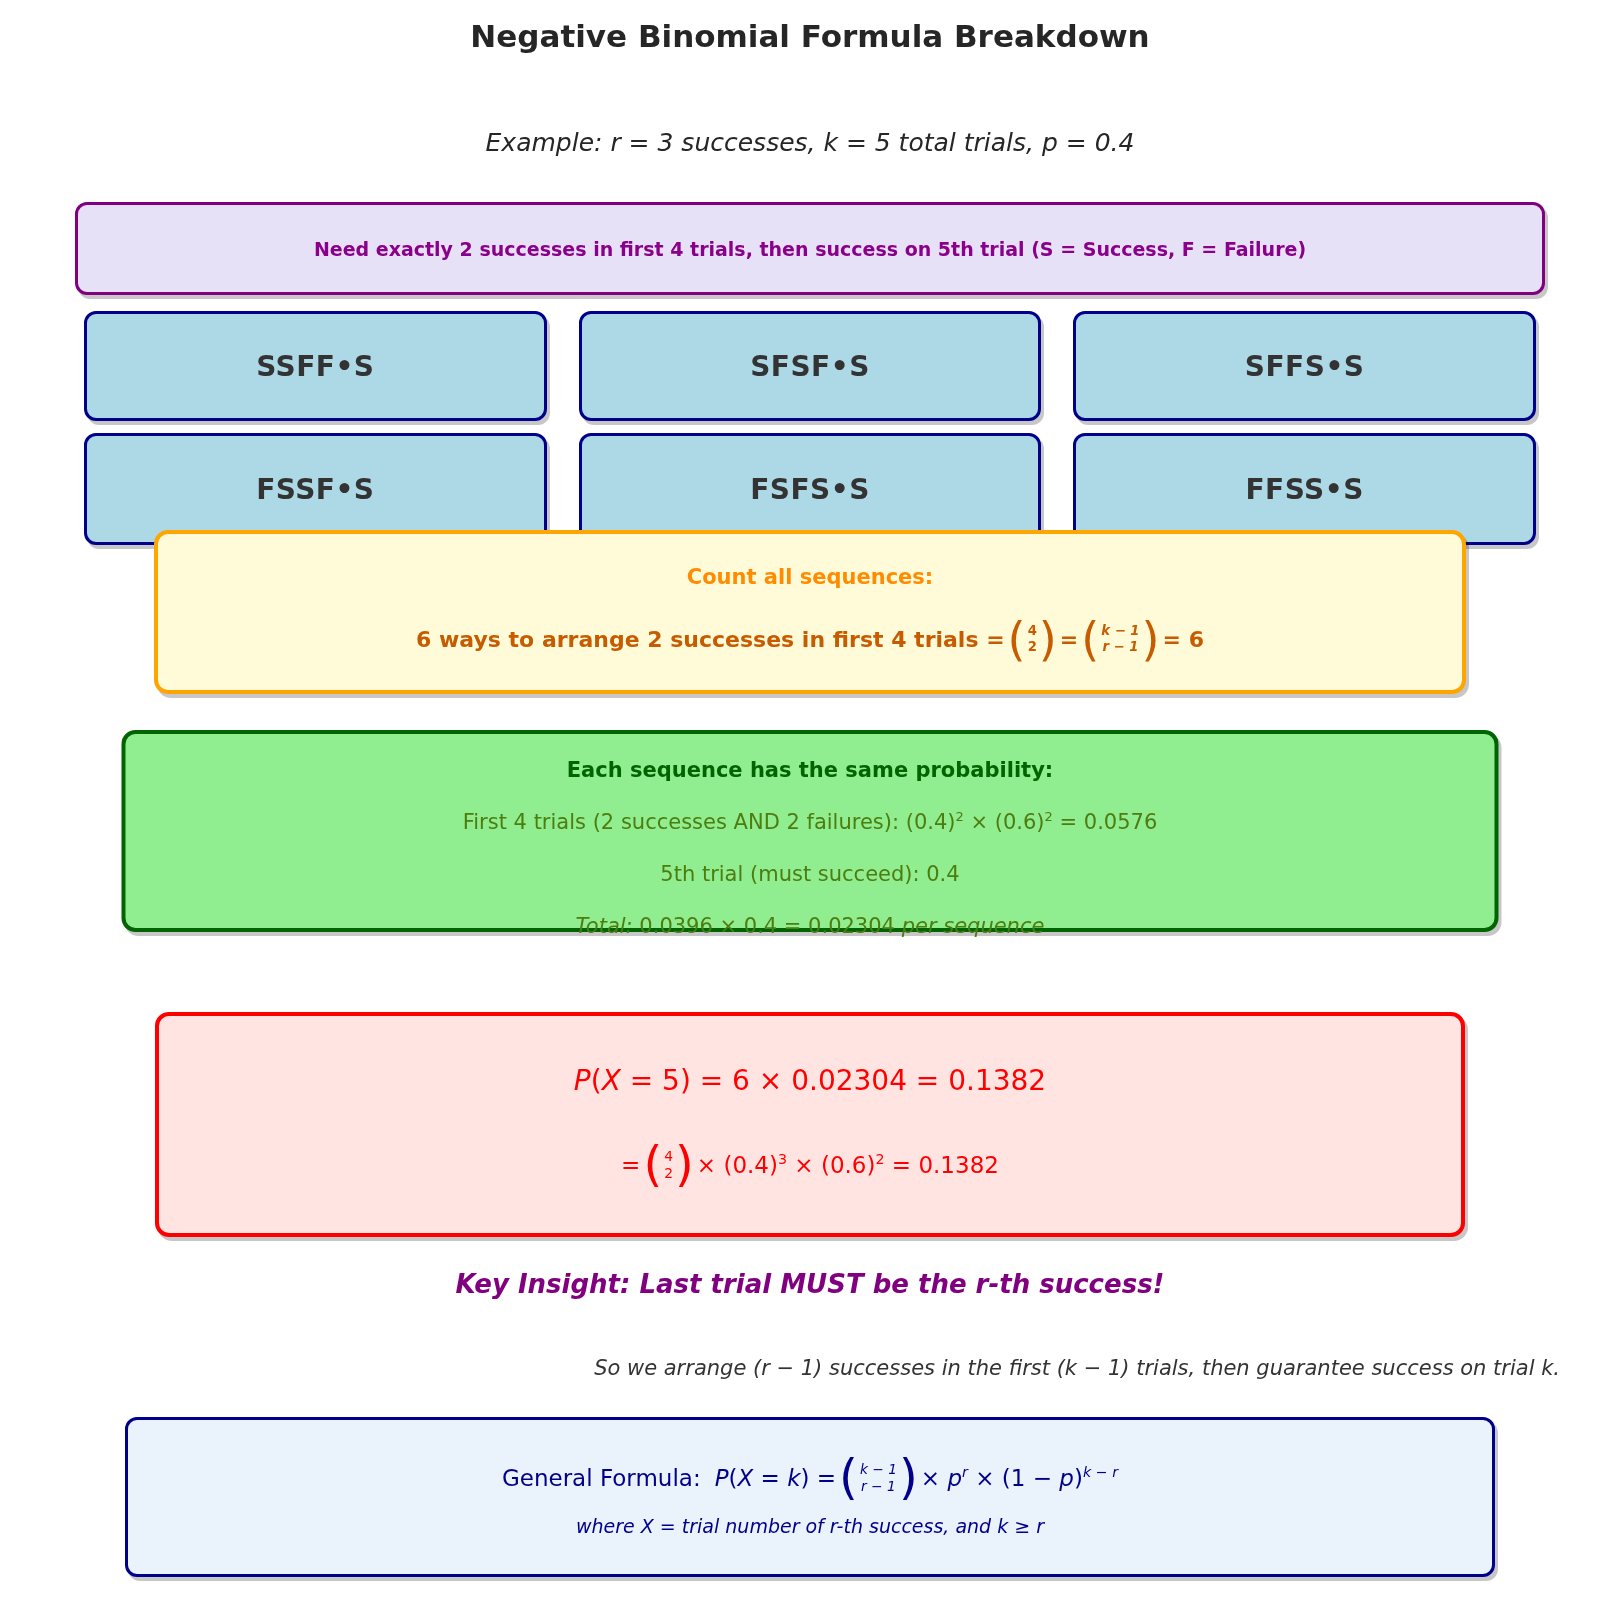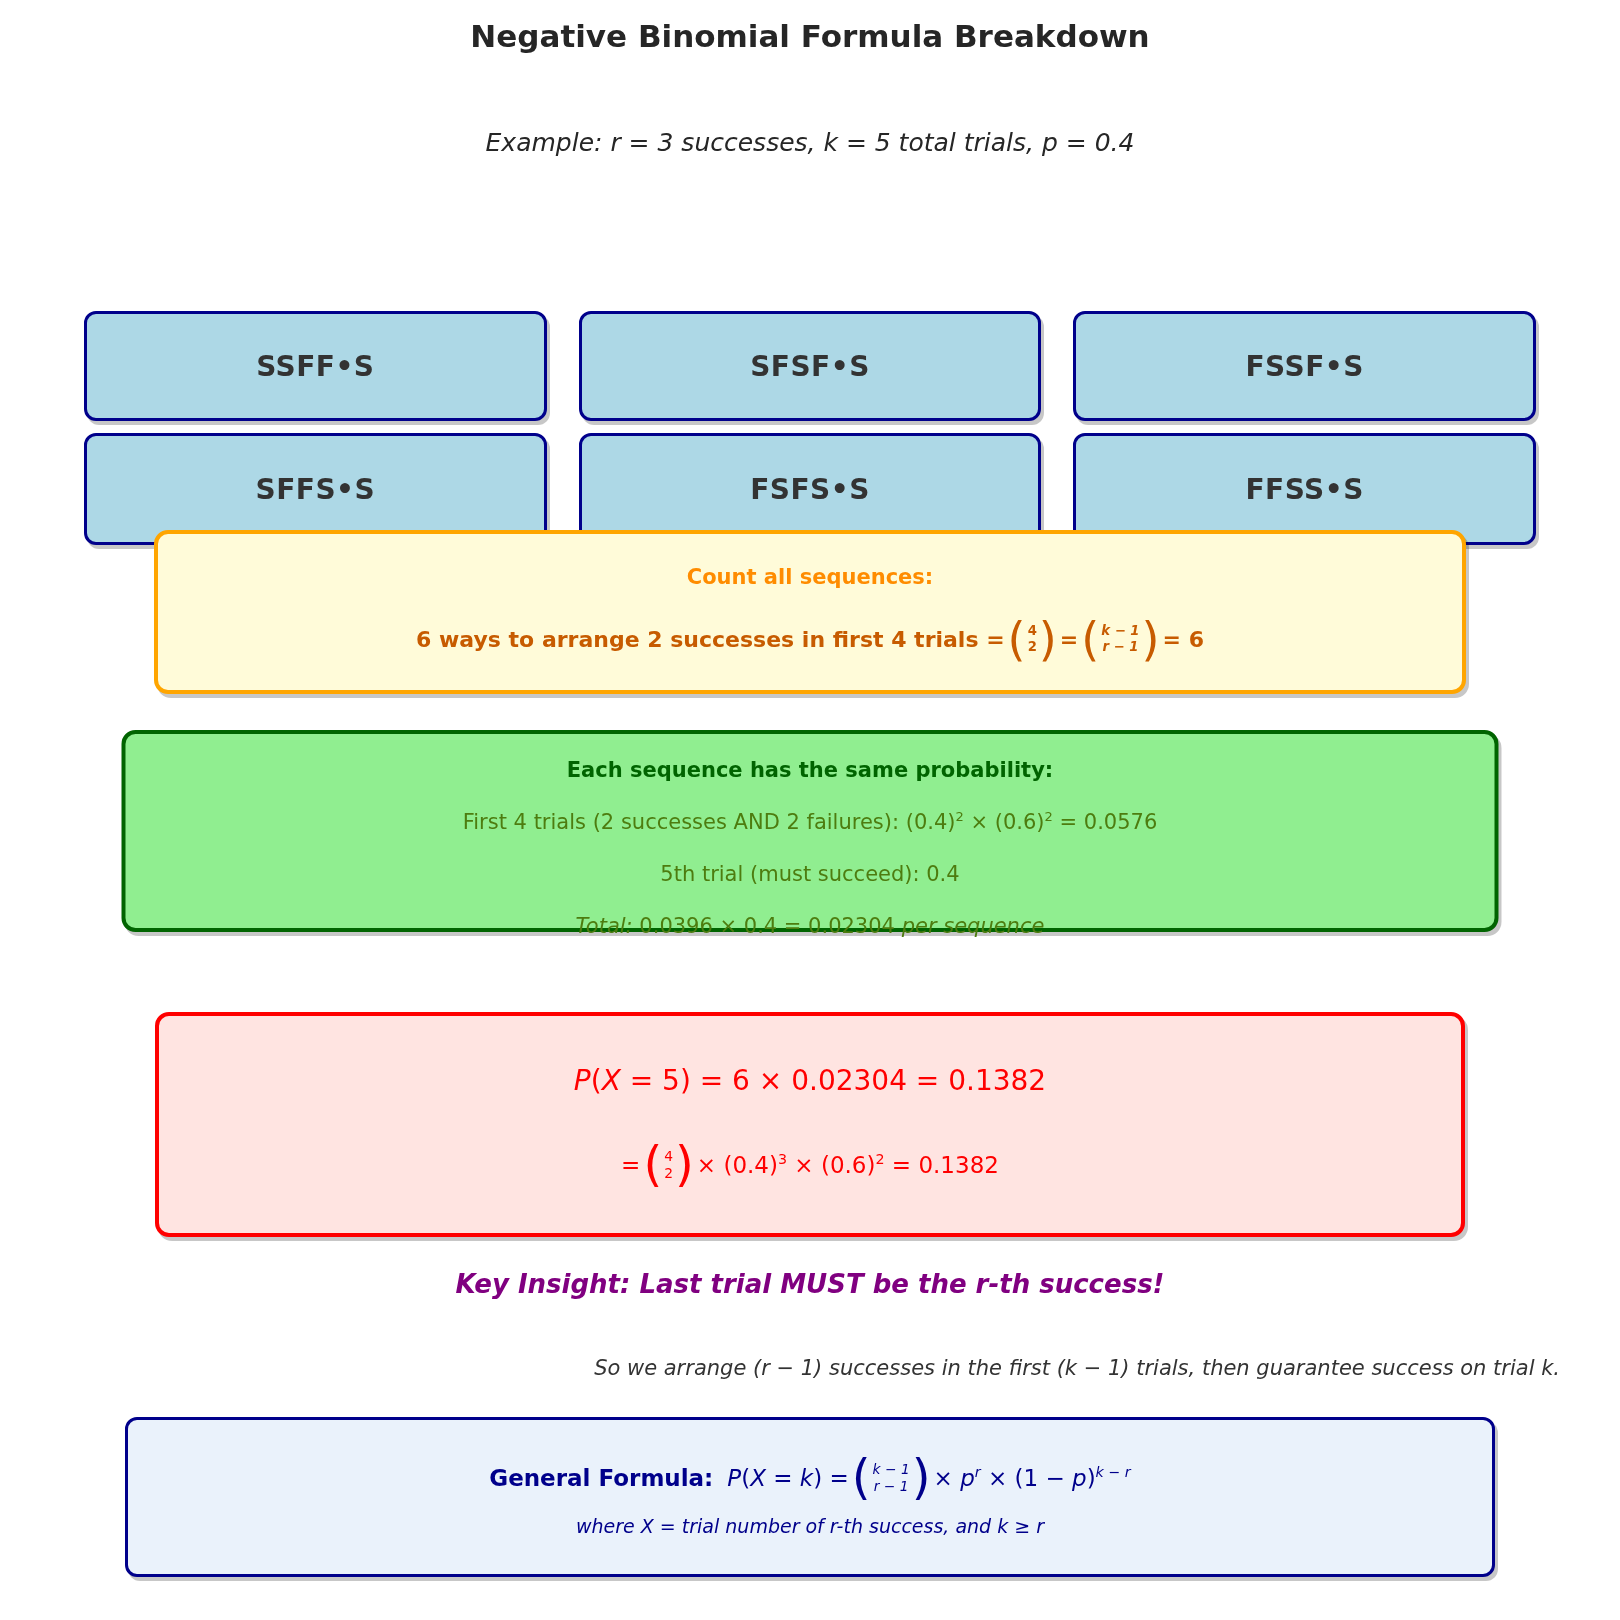--- a/index.html
+++ b/index.html
@@ -21,50 +21,53 @@
   .prob-header{font-size:21px;font-weight:bold;color:#006400;line-height:26px;}
   .prob-line{font-size:21px;color:#4d7c0f;line-height:26px;}
   .mult{top:1012px;width:1310px;height:225px;background:#FFE4E1;border:4px solid #FF0000;border-radius:14px;justify-content:space-evenly;}
   .mult-note{font-size:21px;font-style:italic;color:#8B0000;}
   .mult-main{font-size:28px;color:#FF0000;}
   .mult-expanded{font-size:23px;color:#FF0000;display:flex;align-items:center;}
   .insight{top:1268px;width:1400px;text-align:center;font-size:26px;font-weight:bold;font-style:italic;color:#800080;line-height:32px;}
   .arrange{top:1355px;width:1500px;text-align:right;font-size:21px;font-style:italic;color:#333333;line-height:26px;}
   .general{top:1417px;width:1370px;height:160px;background:#EAF2FB;border:3px solid #00008B;border-radius:12px;justify-content:center;gap:16px;color:#00008B;}
   .general-formula{font-size:23px;display:flex;align-items:center;}
-  .general-label{font-weight:bold;margin-right:14px;}
+  .general-label{font-weight:normal;margin-right:14px;}
   .general-where{font-size:19px;font-style:italic;}
   .it{font-style:italic;}
   .binom{display:inline-flex;align-items:center;vertical-align:middle;margin:0 3px;line-height:1;}
   .binom .paren{font-size:2.1em;font-weight:normal;line-height:0.85;}
   .binom .col{display:inline-flex;flex-direction:column;align-items:center;font-size:0.6em;line-height:1.25;padding:0 2px;}
   sup{font-size:0.62em;line-height:0;}
 </style>
 </head>
 <body>
 
 <div class="canvas">
 
   <div class="abs title">Negative Binomial Formula Breakdown</div>
 
   <div class="abs subtitle">Example: r = 3 successes, k = 5 total trials, p = 0.4</div>
 
+  <div class="abs box banner">
+    <span class="banner-text">Need exactly 2 successes in first 4 trials, then success on 5th trial  (S = Success, F = Failure)</span>
+  </div>
 
   <div class="abs seq-grid">
     <div class="box seq">
       <span class="seq-label">SSFF•S</span>
     </div>
     <div class="box seq">
       <span class="seq-label">SFSF•S</span>
     </div>
     <div class="box seq">
-      <span class="seq-label">FSSF•S</span>
+      <span class="seq-label">SFFS•S</span>
     </div>
     <div class="box seq">
-      <span class="seq-label">SFFS•S</span>
+      <span class="seq-label">FSSF•S</span>
     </div>
     <div class="box seq">
       <span class="seq-label">FSFS•S</span>
     </div>
     <div class="box seq">
       <span class="seq-label">FFSS•S</span>
     </div>
   </div>
 
   <div class="abs box count">

